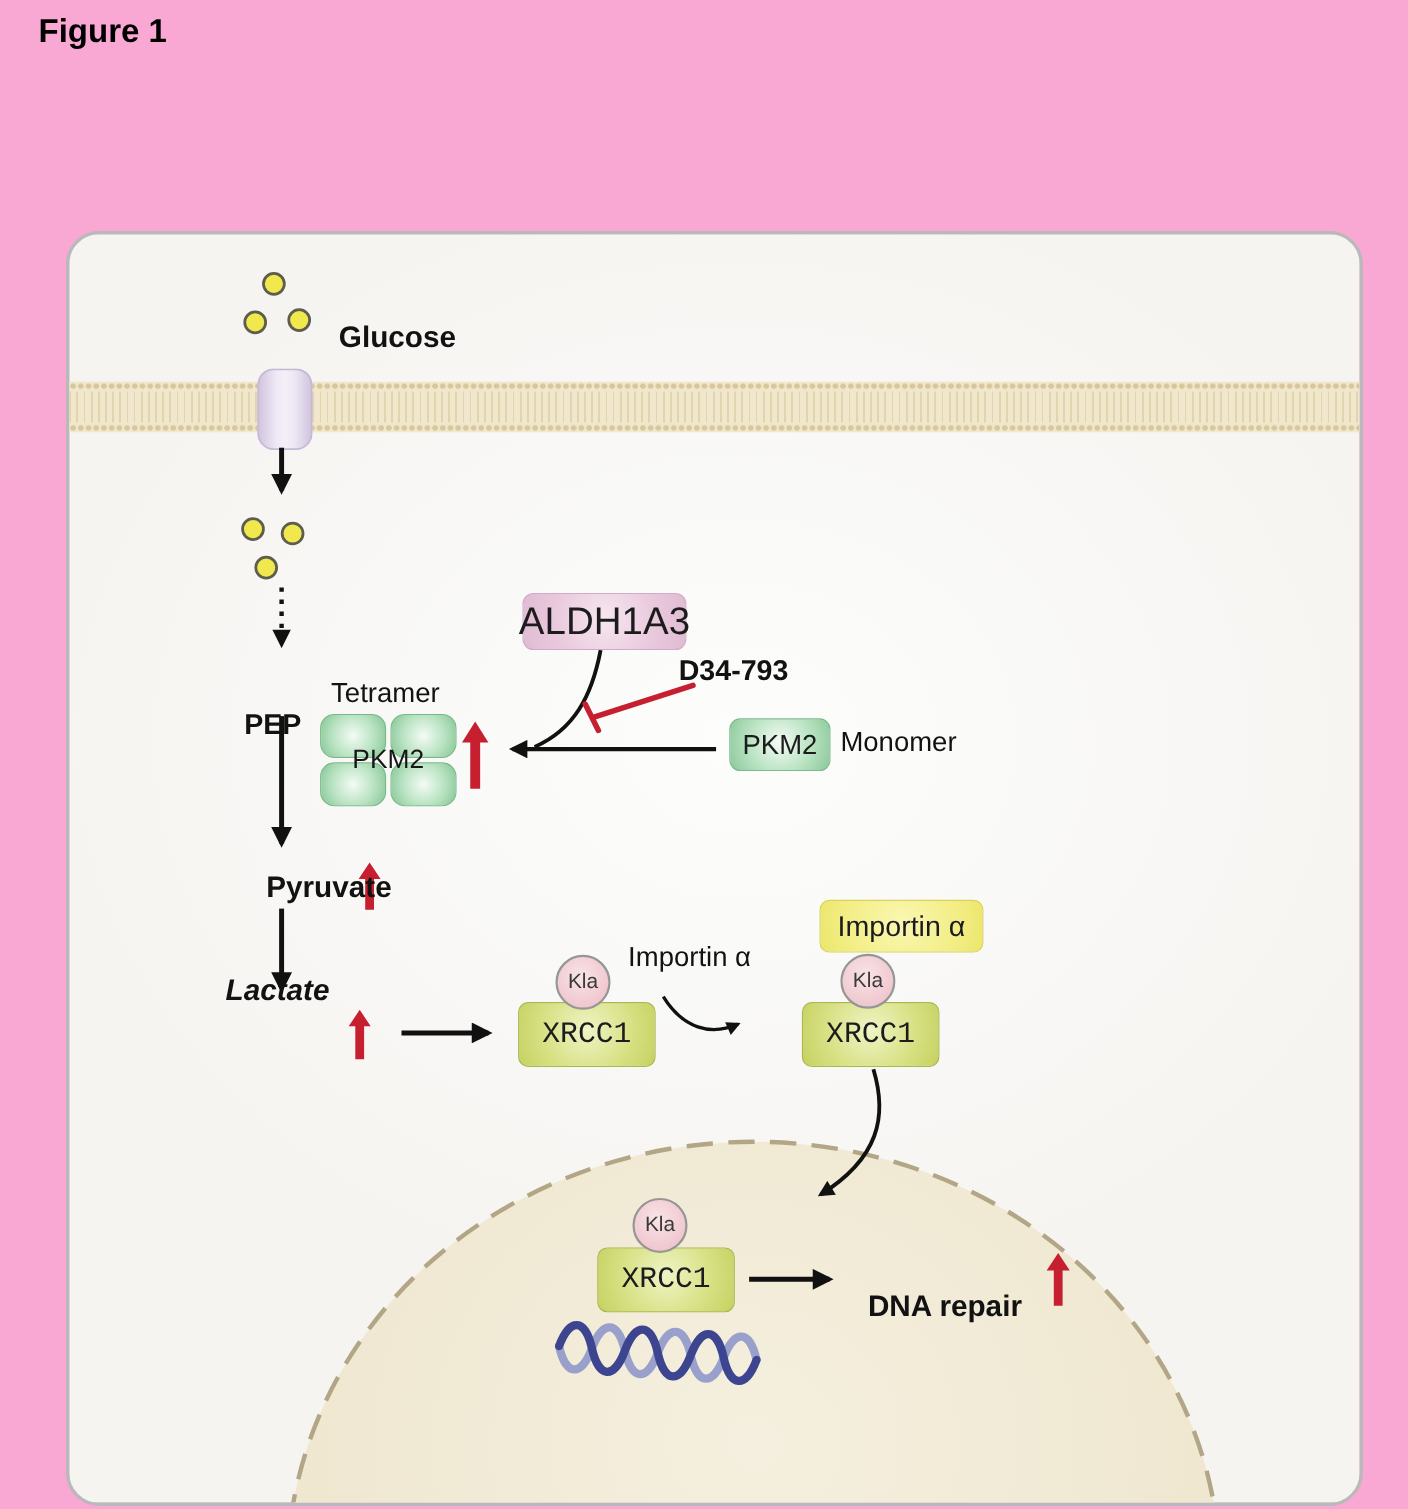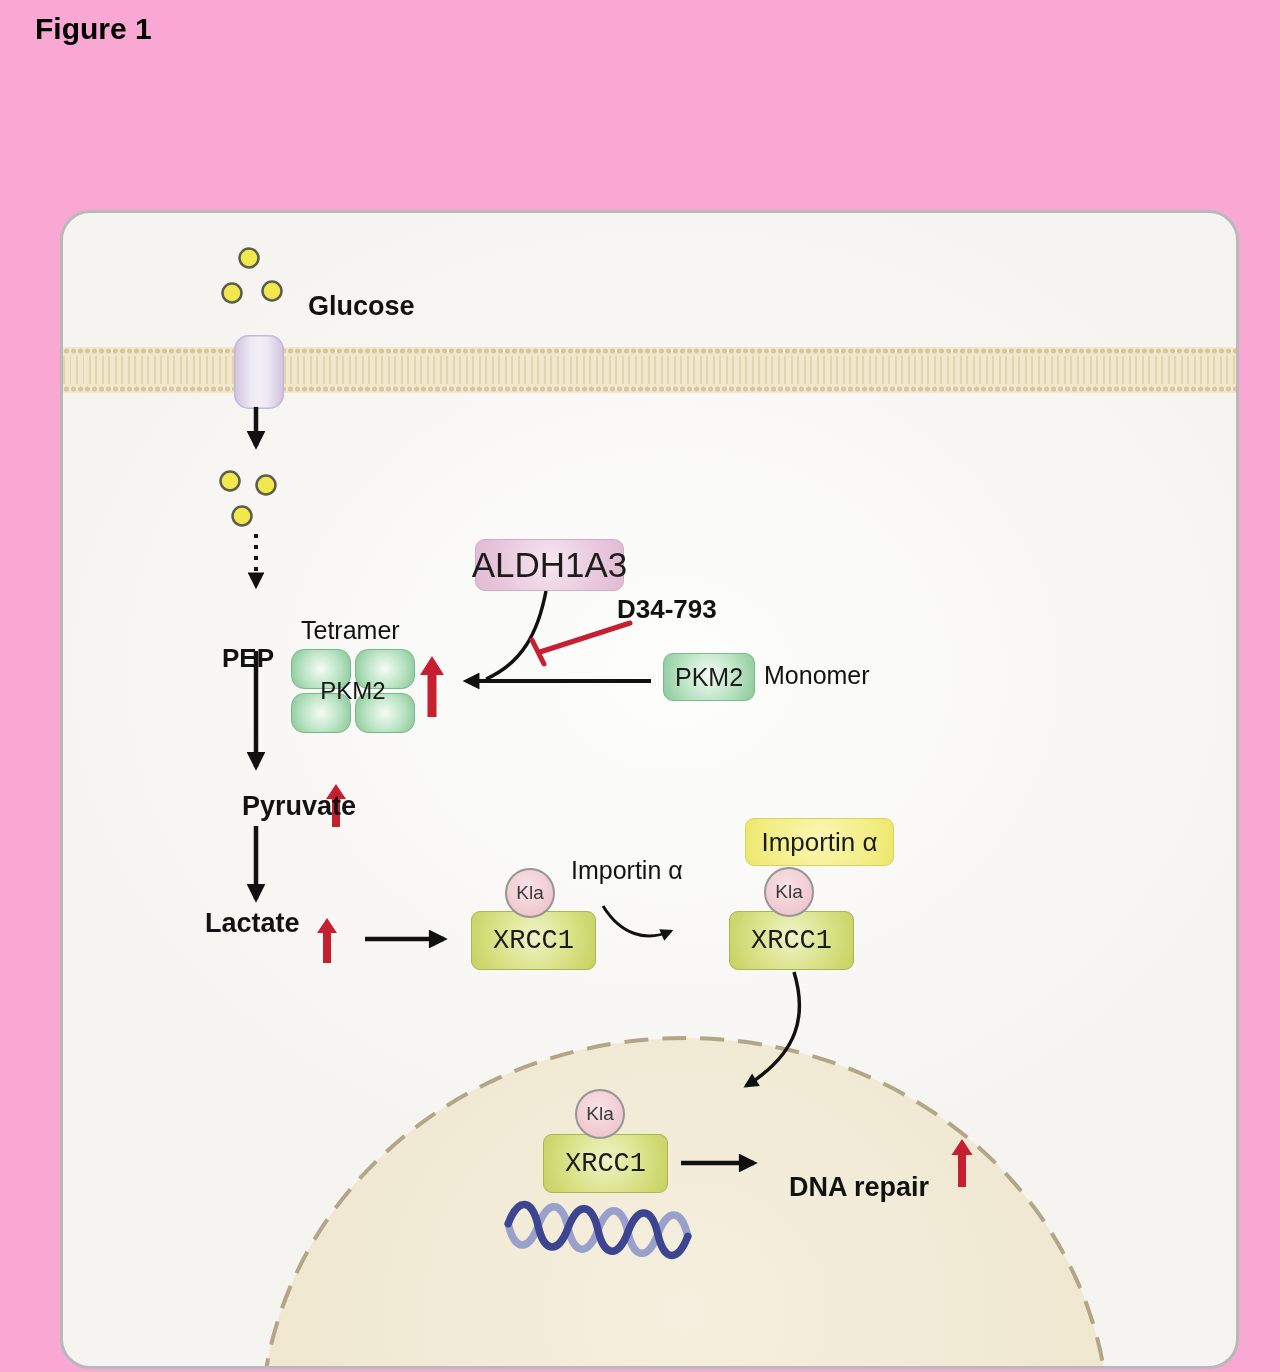--- a/index.html
+++ b/index.html
@@ -110,21 +110,21 @@
       <path d="M508 1230 c8 -27 22 -27 30 0 c8 27 22 27 30 0 c8 -27 22 -27 30 0 c8 27 22 27 30 0 c8 -27 22 -27 30 0 c8 27 22 27 30 0" stroke="#3e4590" stroke-width="7.5"></path>
     </g>
   </svg>
 
   <div class="lbl b" style="left:308px;top:291px;font-size:27px;">Glucose</div>
   <div class="lbl b" style="left:222px;top:644px;font-size:26px;">PEP</div>
   <div class="lbl" style="left:301px;top:616px;font-size:25px;">Tetramer</div>
   <div class="lbl b" style="left:617px;top:595px;font-size:26px;">D34-793</div>
   <div class="lbl" style="left:764px;top:661px;font-size:25px;">Monomer</div>
   <div class="lbl b" style="left:197px;top:791px;font-size:27px;margin-left:45px;">Pyruvate</div>
-  <div class="lbl b" style="left:205px;top:908px;font-size:27px;">Lactate</div>
+  <div class="lbl b" style="left:205px;top:885px;font-size:27px;font-style:italic;">Lactate</div>
   <div class="lbl" style="left:571px;top:856px;font-size:25px;">Importin α</div>
   <div class="lbl b" style="left:789px;top:1172px;font-size:27px;">DNA repair</div>
 
   <div class="tetramer">
     <div class="tsq"></div>
     <div class="tsq"></div>
     <div class="tsq"></div>
     <div class="tsq"></div>
     <div class="tetramer-label">PKM2</div>
   </div>

